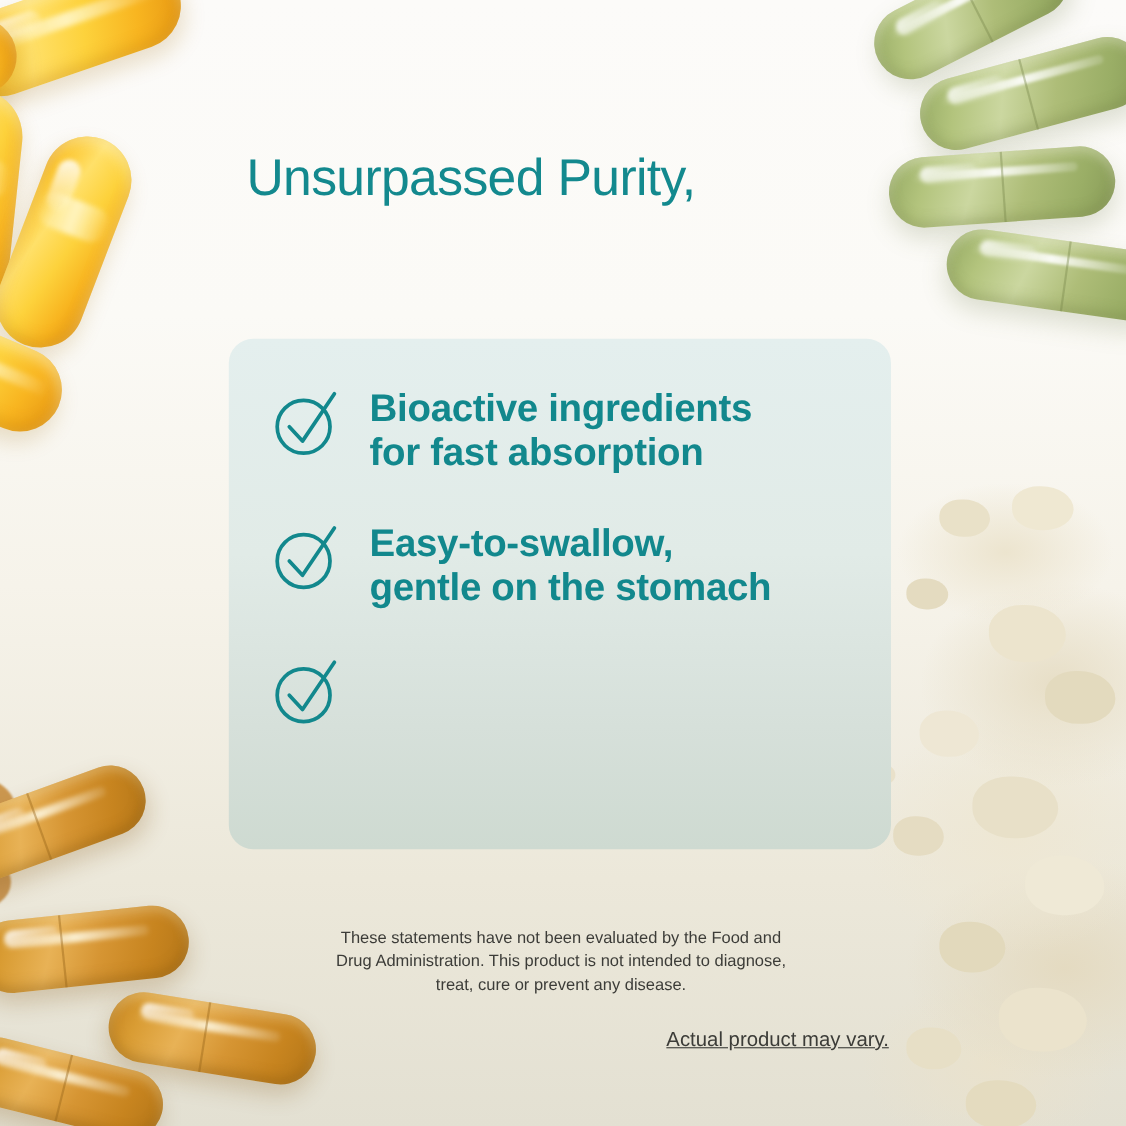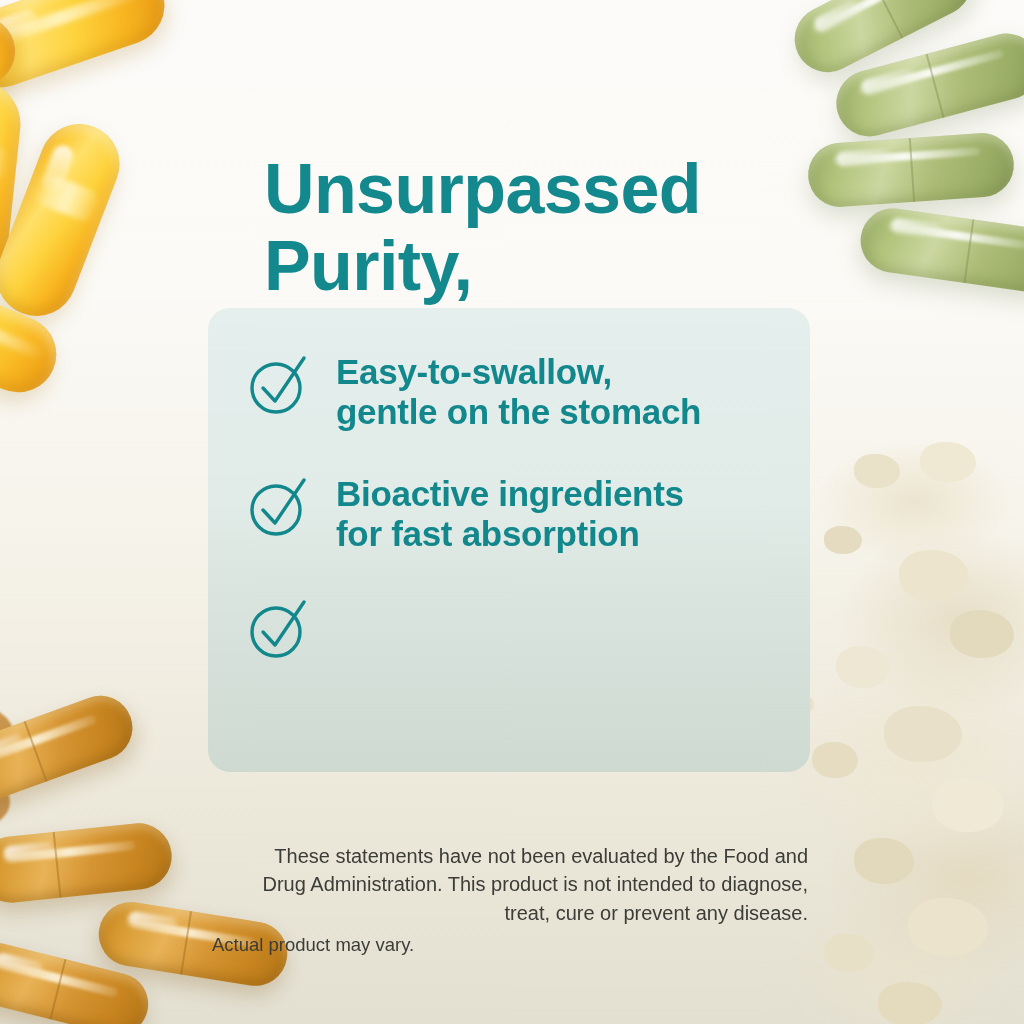--- a/index.html
+++ b/index.html
@@ -158,25 +158,24 @@
     filter: blur(.6px);
   }
 
   
   .headline {
     position: absolute;
     left: 224px;
     top: 104px;
     width: 600px;
     color: #13898e;
-    font-size: 70px;
+    font-size: 47px;
     line-height: 1.10;
-    font-weight: 700;
+    font-weight: 400;
     letter-spacing: -0.6px;
-    margin-left: 40px;
   }
   .headline .l2 { display: block; }
 
   
   .card {
     position: absolute;
     left: 208px;
     top: 308px;
     width: 602px;
     height: 464px;
@@ -212,35 +211,36 @@
     padding-top: 2px;
     white-space: pre-line;
   }
 
   
   .disclaimer {
     position: absolute;
     left: 212px;
     top: 842px;
     width: 596px;
-    text-align: right;
+    text-align: center;
     color: #3c3c38;
-    font-size: 20px;
+    font-size: 15px;
     line-height: 1.42;
     white-space: pre-line;
   }
   .variance {
     position: absolute;
     left: 212px;
     top: 932px;
     width: 596px;
-    text-align: left;
+    text-align: right;
     color: #3c3c38;
     font-size: 18.5px;
     line-height: 1.42;
+    text-decoration: underline;
   }
 </style>
 </head>
 <body>
 
 <div id="canvas">
 
   <div class="deco" style="left:-60px; top:-30px; width:300px; height:460px;">
     <div class="cap softgel" style="left:18px; top:18px; width:210px; height:78px; transform:rotate(-19deg);"></div>
     <div class="cap softgel" style="left:-42px; top:58px; width:120px; height:70px; transform:rotate(-28deg);"></div>
@@ -305,31 +305,31 @@
   </h1>
 
   <div class="card">
     <div class="benefits">
 
       <div class="benefit">
         <svg class="check-icon" viewBox="0 0 66 66">
           <circle cx="30" cy="36" r="24" fill="none" stroke="#12888d" stroke-width="3.4"></circle>
           <path d="M17 36 L29 49 L58 6" fill="none" stroke="#12888d" stroke-width="3.4" stroke-linecap="round" stroke-linejoin="round"></path>
         </svg>
-        <div class="benefit-text">Easy-to-swallow,
-gentle on the stomach</div>
+        <div class="benefit-text">Bioactive ingredients
+for fast absorption</div>
       </div>
 
       <div class="benefit">
         <svg class="check-icon" viewBox="0 0 66 66">
           <circle cx="30" cy="36" r="24" fill="none" stroke="#12888d" stroke-width="3.4"></circle>
           <path d="M17 36 L29 49 L58 6" fill="none" stroke="#12888d" stroke-width="3.4" stroke-linecap="round" stroke-linejoin="round"></path>
         </svg>
-        <div class="benefit-text">Bioactive ingredients
-for fast absorption</div>
+        <div class="benefit-text">Easy-to-swallow,
+gentle on the stomach</div>
       </div>
 
       <div class="benefit">
         <svg class="check-icon" viewBox="0 0 66 66">
           <circle cx="30" cy="36" r="24" fill="none" stroke="#12888d" stroke-width="3.4"></circle>
           <path d="M17 36 L29 49 L58 6" fill="none" stroke="#12888d" stroke-width="3.4" stroke-linecap="round" stroke-linejoin="round"></path>
         </svg>
       </div>
 
     </div>

